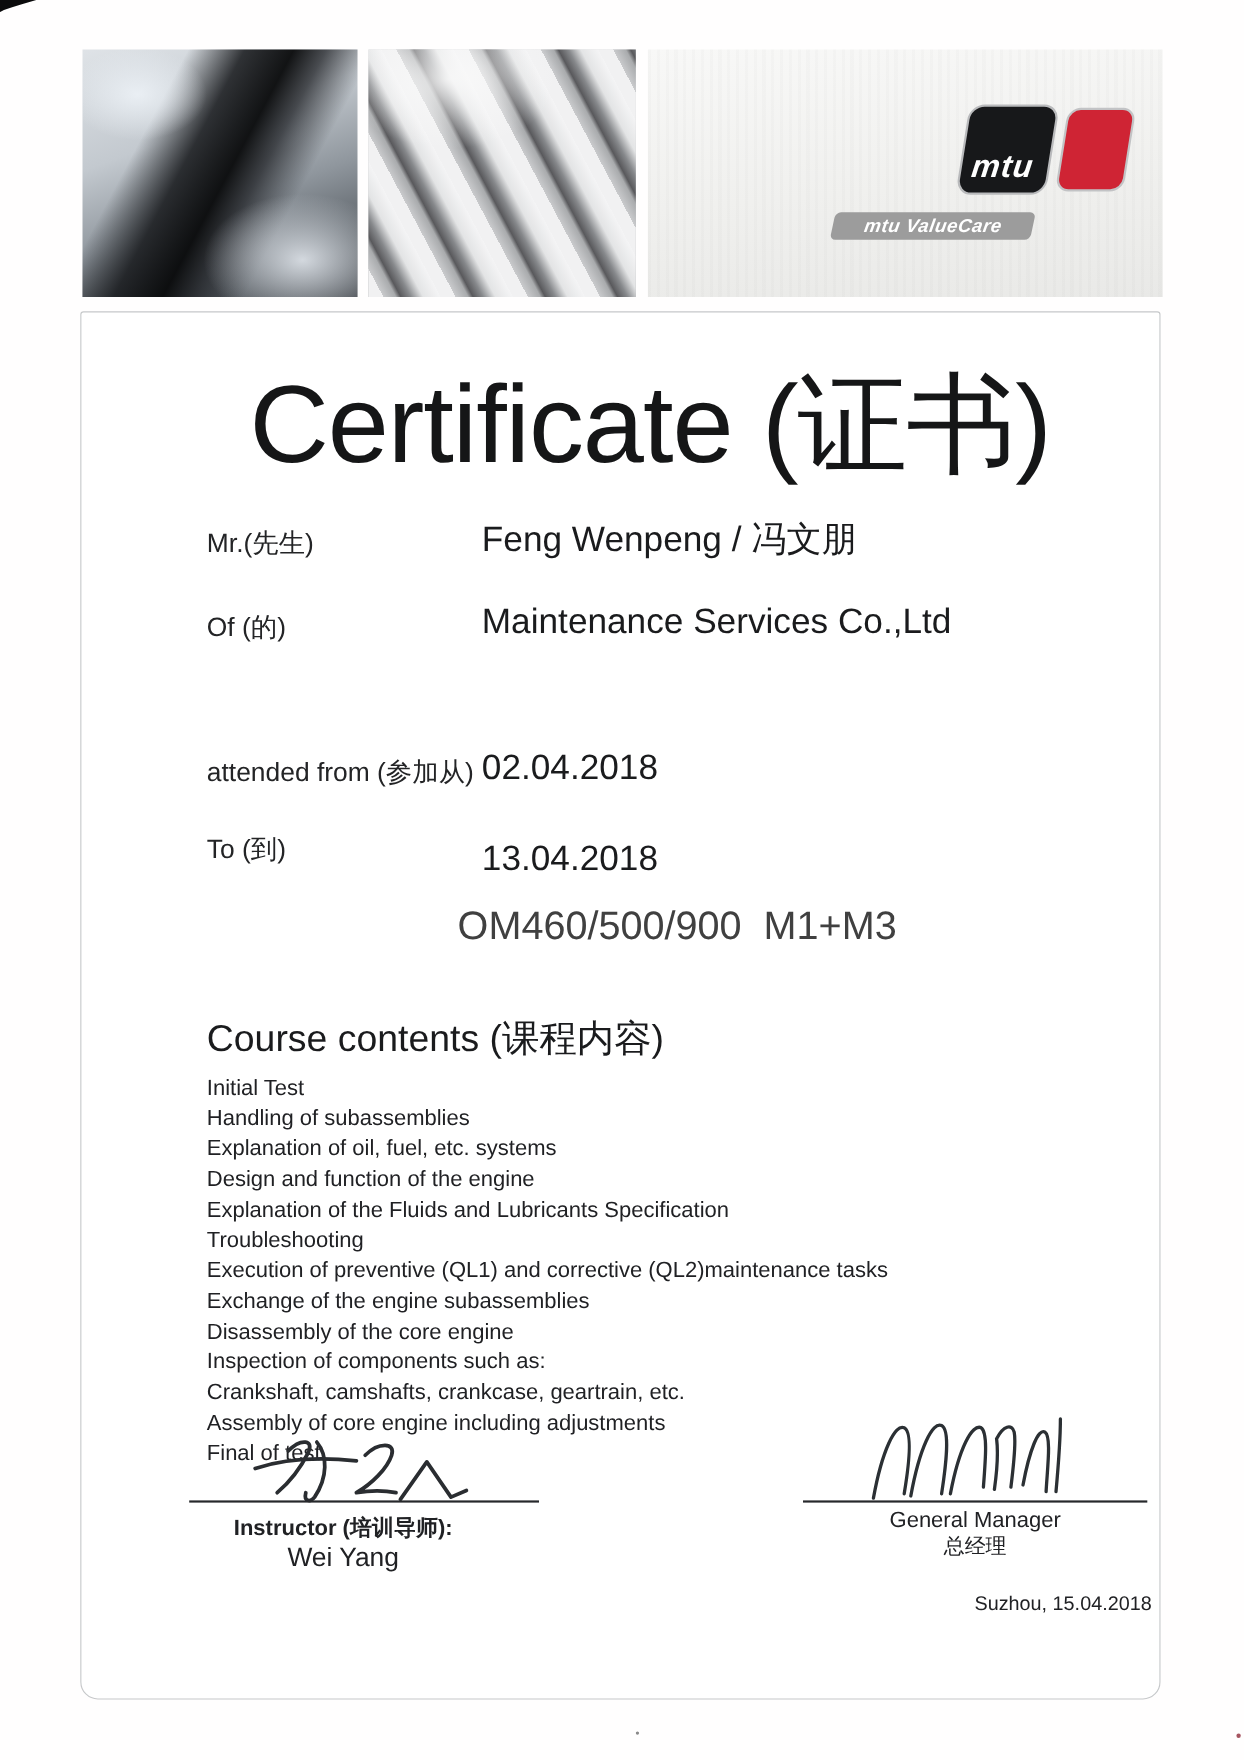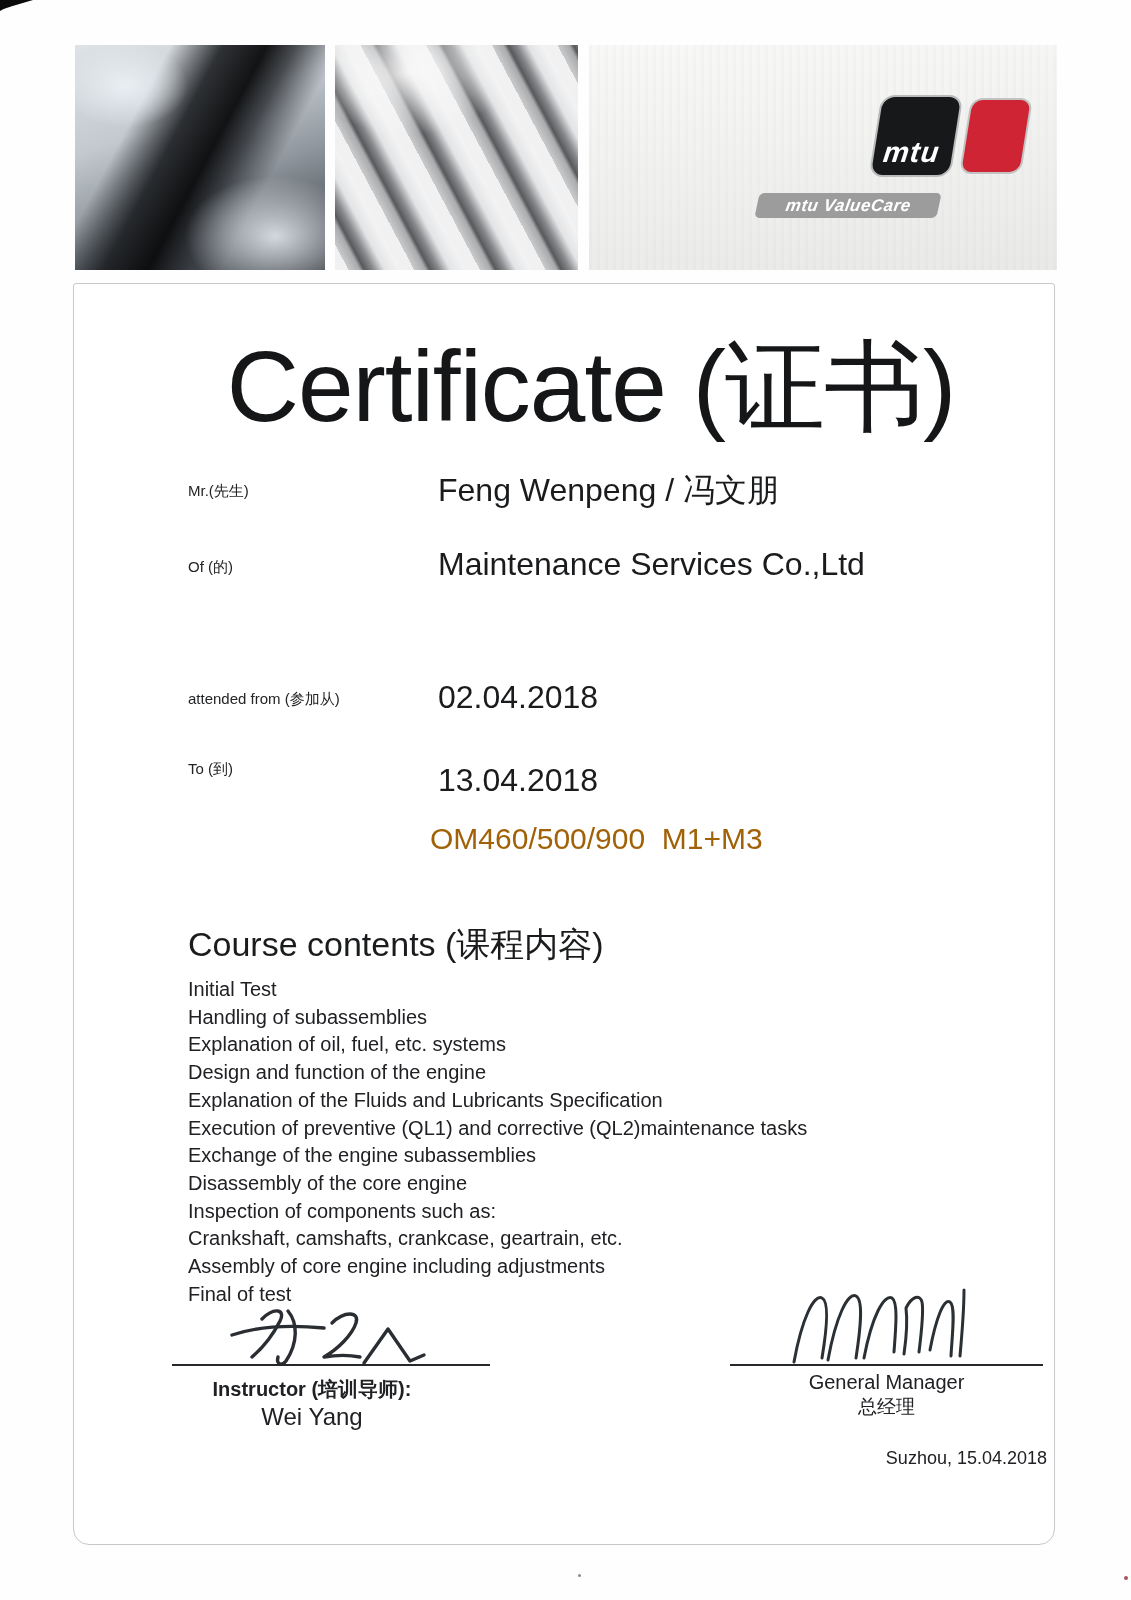--- a/index.html
+++ b/index.html
@@ -72,28 +72,28 @@
     background:#ffffff;
     border:1px solid #c6c8ca;
     border-radius:3px 3px 16px 16px;
     box-sizing:border-box;
   }
   .title{
     position:absolute;left:111px;top:334px;width:960px;
     text-align:center;font-size:100px;line-height:1.05;
     letter-spacing:-1px;color:#151617;
   }
-  .field-label{position:absolute;left:188px;font-size:15px;line-height:1;color:#232426;}
+  .field-label{position:absolute;left:188px;font-size:24px;line-height:1;color:#232426;}
   .field-value{position:absolute;left:438px;font-size:32px;line-height:1;color:#1a1b1d;white-space:pre;}
   .lbl-mr{top:483px;}      .val-mr{top:474px;}
   .lbl-of{top:559px;}
   .company{position:absolute;left:438px;top:549px;font-size:32px;line-height:31px;color:#1a1b1d;}
   .lbl-from{top:691px;}    .val-from{top:681px;}
   .lbl-to{top:761px;}      .val-to{top:764px;}
-  .course-code{position:absolute;left:430px;top:824px;font-size:30px;line-height:1;white-space:pre;color:#a16207;}
+  .course-code{position:absolute;left:416px;top:824px;font-size:36px;line-height:1;white-space:pre;color:#404040;}
   .course-heading{position:absolute;left:188px;top:927px;font-size:34px;line-height:1;color:#1a1b1d;}
   .course-list{position:absolute;left:188px;top:956px;font-size:20px;line-height:27.7px;color:#202124;margin-top:20px;}
   
   .sig-line{position:absolute;height:2px;background:#26282b;}
   .sig-line-left{left:172px;top:1364px;width:318px;}
   .sig-line-right{left:730px;top:1364px;width:313px;}
   .sig-svg{position:absolute;}
   .sig-left{left:228px;top:1305px;}
   .sig-right{left:788px;top:1282px;}
   .sig-caption{position:absolute;text-align:center;line-height:1;}
@@ -147,20 +147,21 @@
 
   <div class="course-code">OM460/500/900  M1+M3</div>
 
   <div class="course-heading">Course contents (课程内容)</div>
   <div class="course-list">
     <div>Initial Test</div>
     <div>Handling of subassemblies</div>
     <div>Explanation of oil, fuel, etc. systems</div>
     <div>Design and function of the engine</div>
     <div>Explanation of the Fluids and Lubricants Specification</div>
+    <div>Troubleshooting</div>
     <div>Execution of preventive (QL1) and corrective (QL2)maintenance tasks</div>
     <div>Exchange of the engine subassemblies</div>
     <div>Disassembly of the core engine</div>
     <div>Inspection of components such as:</div>
     <div>Crankshaft, camshafts, crankcase, geartrain, etc.</div>
     <div>Assembly of core engine including adjustments</div>
     <div>Final of test</div>
   </div>
 
   <svg class="sig-svg sig-left" width="210" height="66" viewBox="0 0 210 66">

